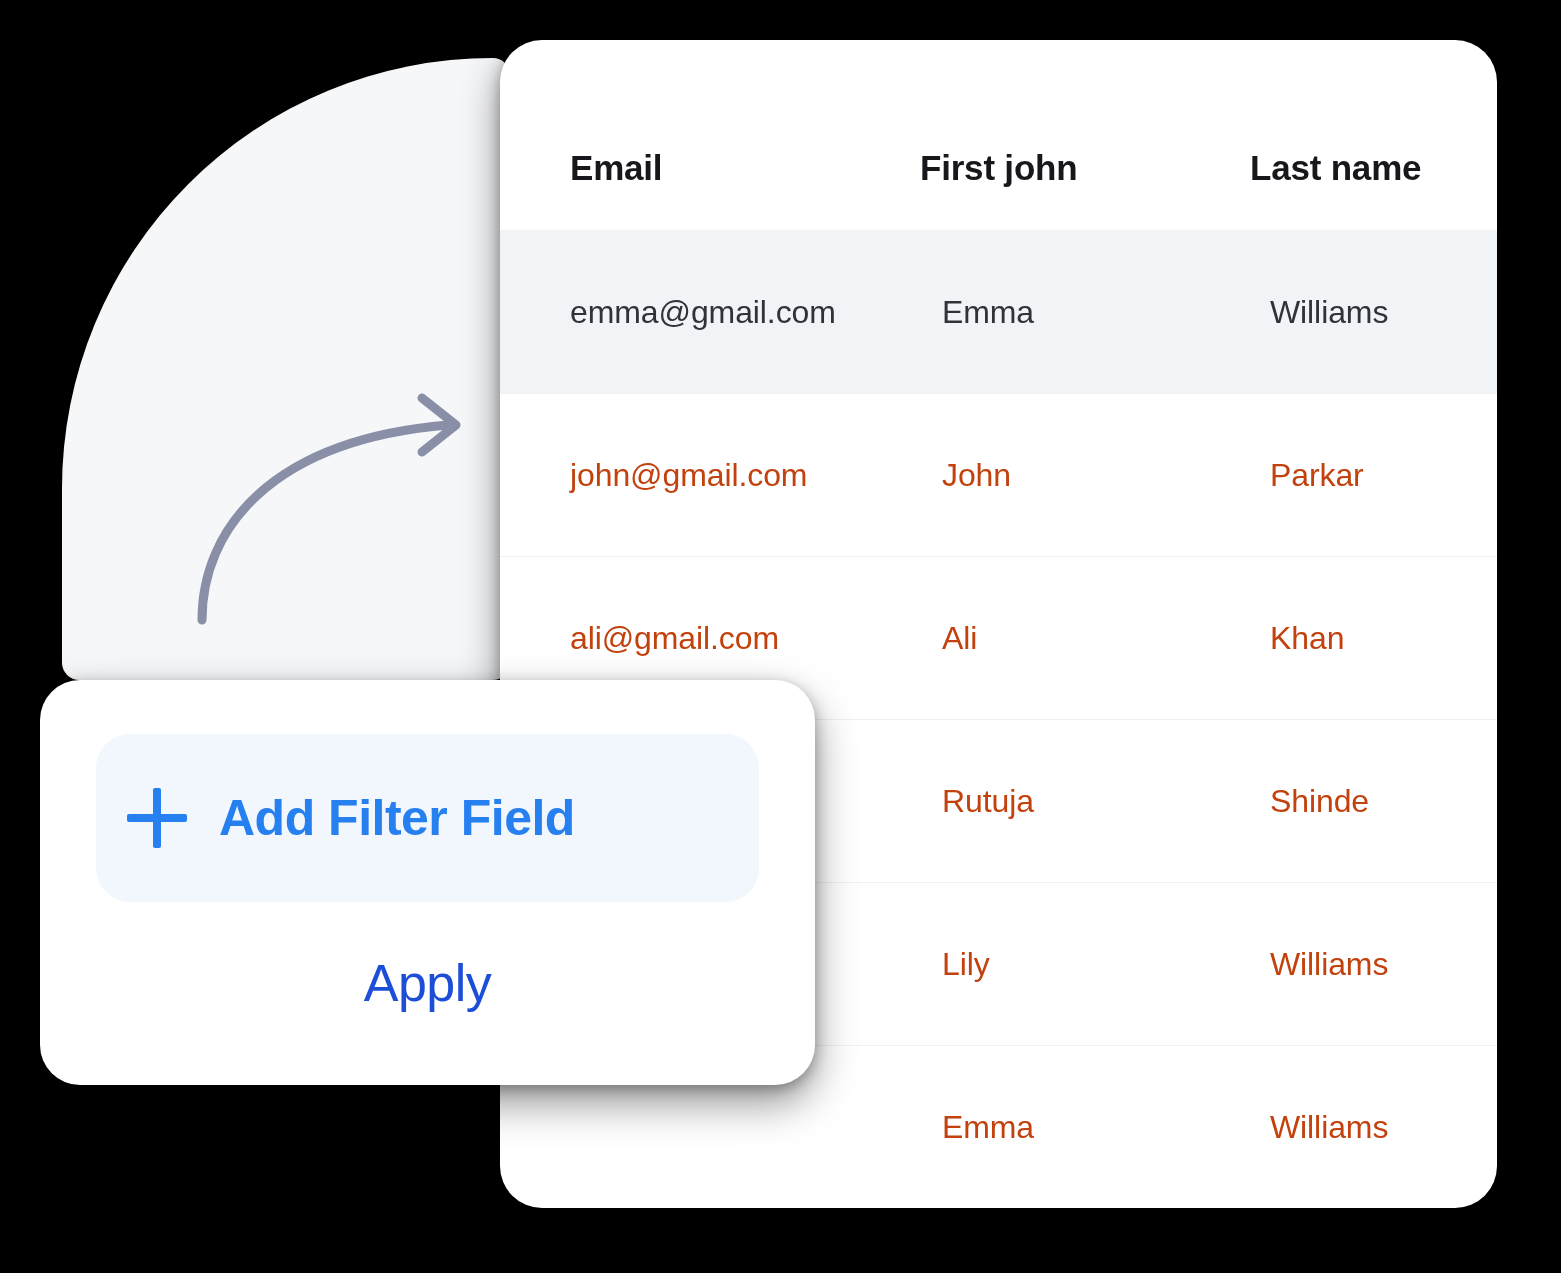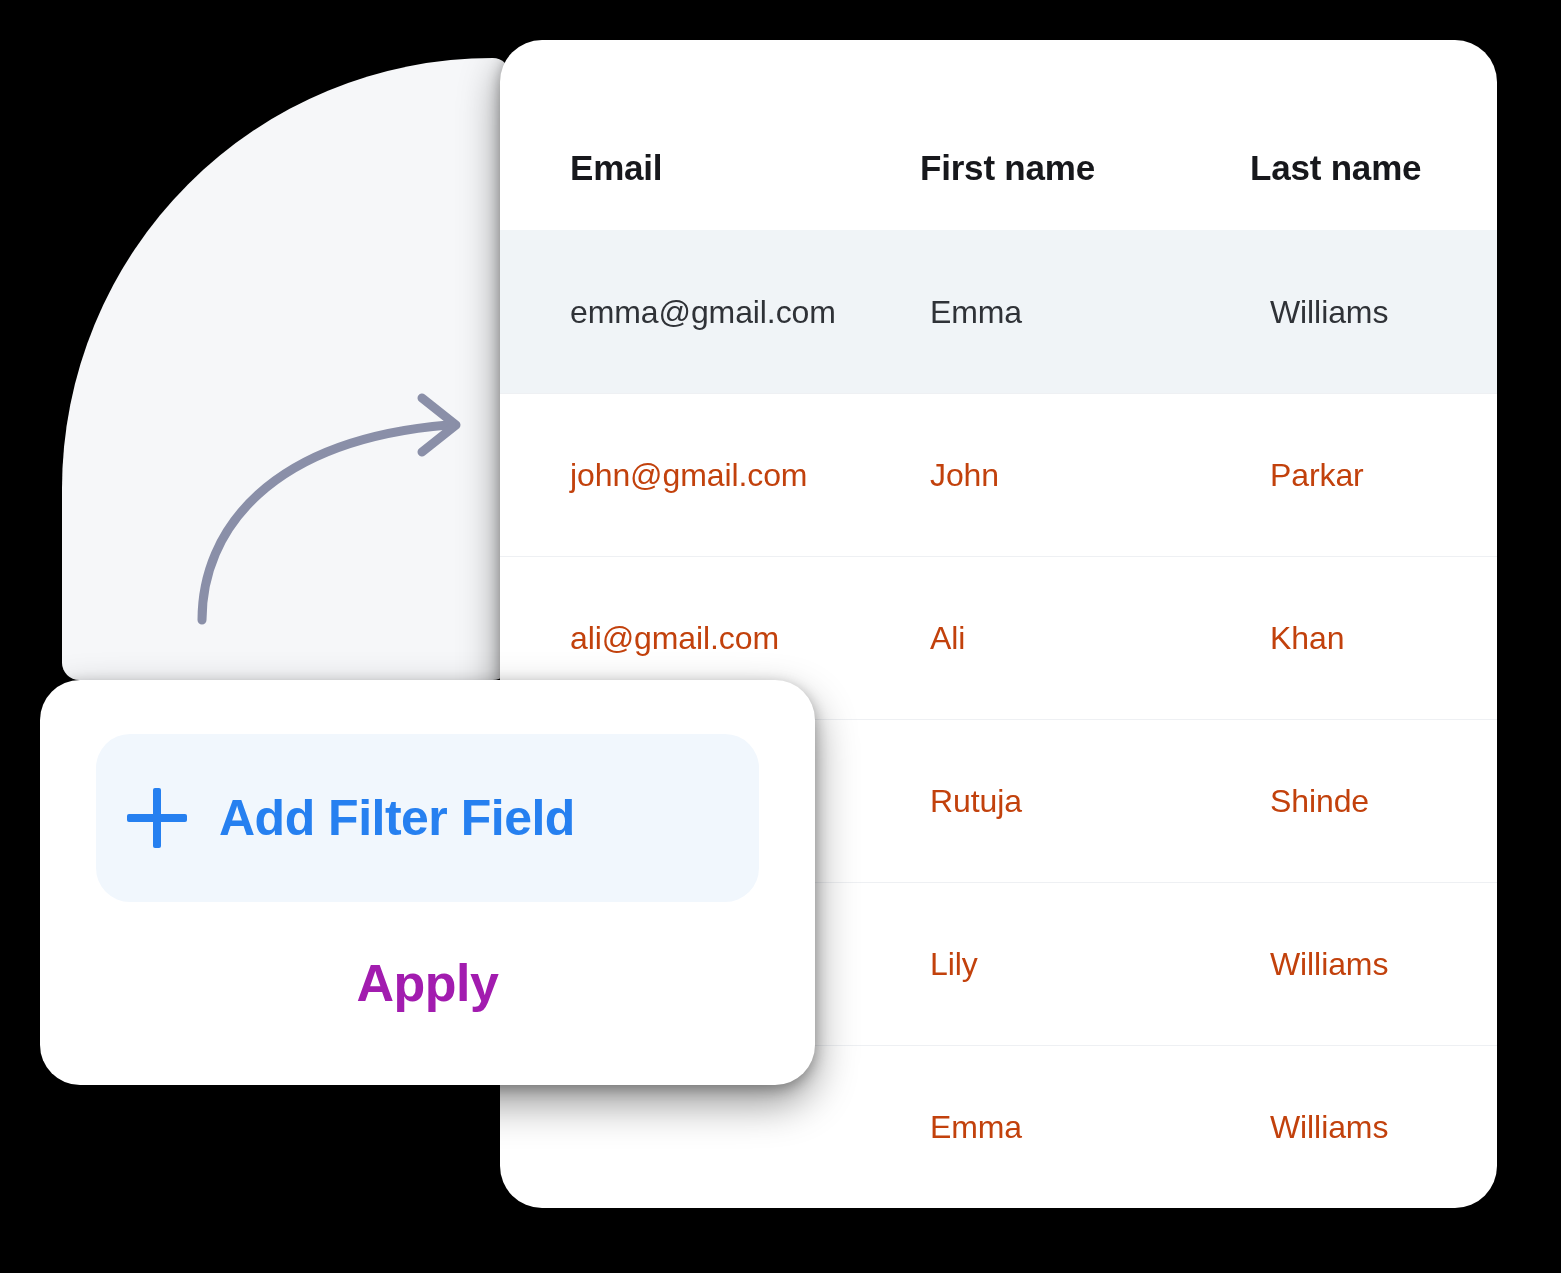--- a/index.html
+++ b/index.html
@@ -78,21 +78,21 @@
     font-size:32px;
     color:#c2410c;
     white-space:nowrap;
     letter-spacing:-0.1px;
   }
   .table-row.highlighted .cell {
     color:#2F3237;
     font-weight:500;
   }
   .table-row .c-email { left:70px; }
-  .table-row .c-first { left:430px; }
+  .table-row .c-first { left:442px; }
   .table-row .c-last  { left:770px; }
 
   
   .filter-card {
     position:absolute;
     left:40px; top:680px;
     width:775px; height:405px;
     background:#FFFFFF;
     border-radius:40px;
     box-shadow:0 18px 42px rgba(0,0,0,0.42), 0 4px 14px rgba(0,0,0,0.28);
@@ -136,22 +136,22 @@
   }
   .apply-row {
     display:flex;
     align-items:center;
     justify-content:center;
     height:150px;
     margin-top:6px;
   }
   .apply-label {
     font-size:52px;
-    font-weight:700;
-    color:#a21caf;
+    font-weight:400;
+    color:#1d4ed8;
     letter-spacing:-0.5px;
     background:none;
     border:none;
     cursor:pointer;
     font-family:"Liberation Sans", sans-serif;
   }
 </style>
 </head>
 <body>
 
@@ -161,21 +161,21 @@
 
   <svg class="arrow-svg" viewBox="0 0 340 280">
     <path d="M 42 250 C 42 160, 110 70, 288 55" fill="none" stroke="#8A8FA8" stroke-width="9" stroke-linecap="round"></path>
     <path d="M 262 28 L 296 55 L 262 82" fill="none" stroke="#8A8FA8" stroke-width="9" stroke-linecap="round" stroke-linejoin="round"></path>
   </svg>
 
   <div class="table-card">
 
     <div class="table-head">
       <div class="cell col-email">Email</div>
-      <div class="cell col-first">First name</div>
+      <div class="cell col-first">First john</div>
       <div class="cell col-last">Last name</div>
     </div>
 
     <div class="table-row highlighted">
       <div class="cell c-email">emma@gmail.com</div>
       <div class="cell c-first">Emma</div>
       <div class="cell c-last">Williams</div>
     </div>
 
     <div class="table-row">

